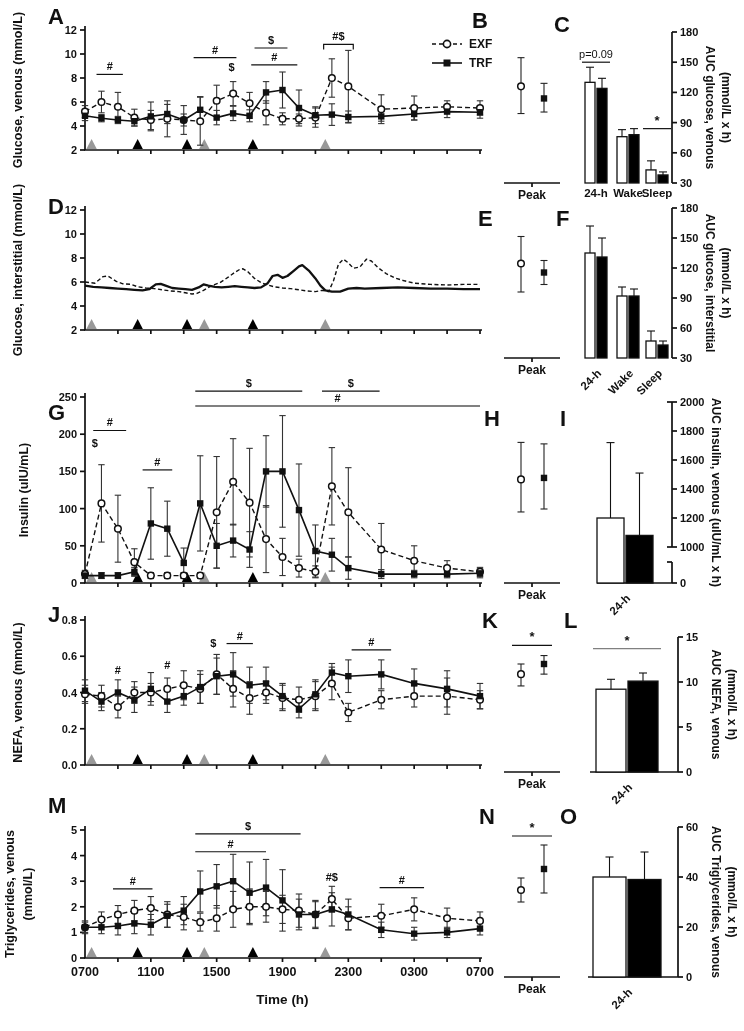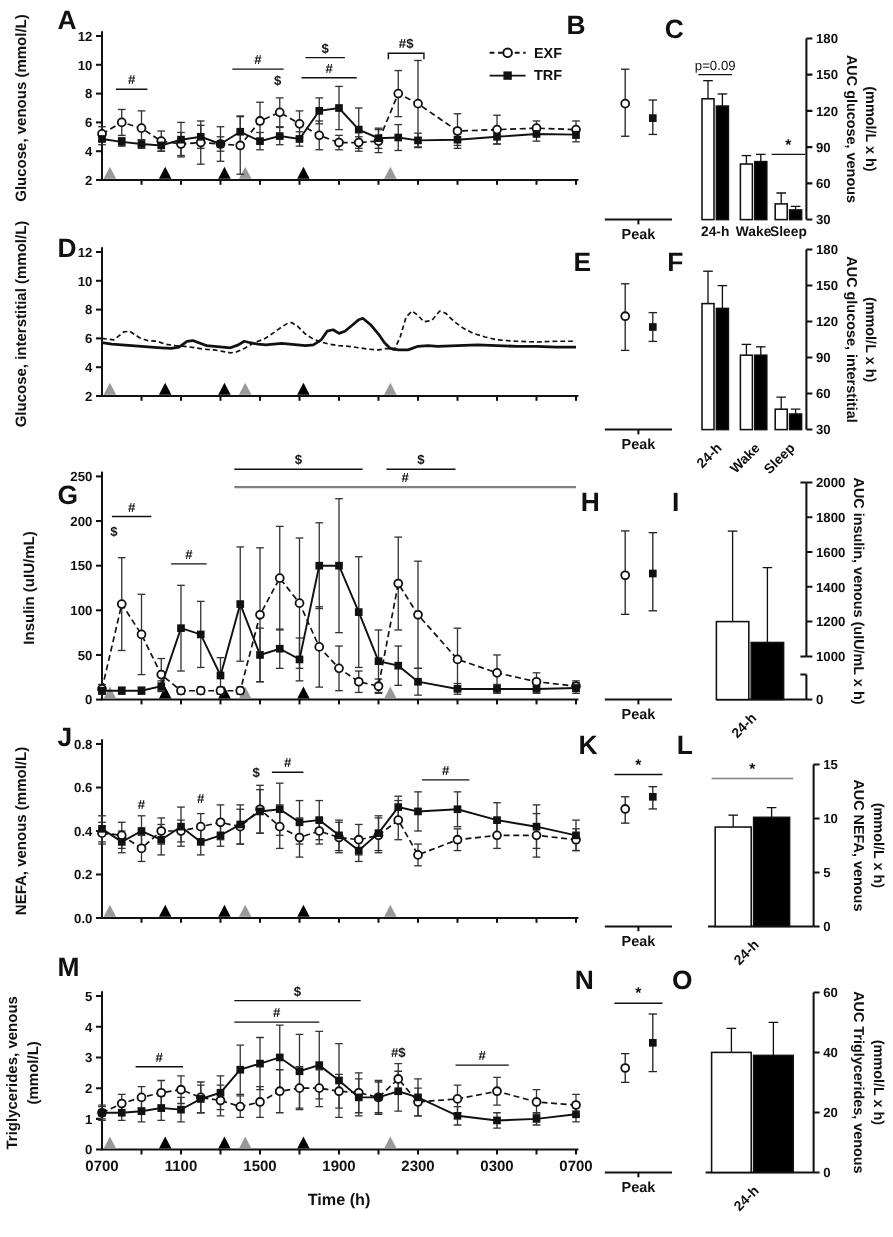--- a/index.html
+++ b/index.html
@@ -1,19 +1,19 @@
 <!DOCTYPE html>
 <html><head>
 <meta charset="utf-8">
 <style>
   html,body{margin:0;padding:0;background:#fff;}
   #fig{position:relative;width:744px;height:1031px;background:#fff;font-family:"Liberation Sans",sans-serif;overflow:hidden;}
   #chart-svg{position:absolute;left:0;top:0;}
   .panel-letter{position:absolute;font-size:22px;font-weight:bold;color:#111;line-height:1;}
-  #legend{position:absolute;left:407px;top:37px;display:flex;flex-direction:column;gap:5px;}
+  #legend{position:absolute;left:431px;top:37px;display:flex;flex-direction:column;gap:5px;}
   .legend-row{display:flex;align-items:center;gap:6px;height:14px;}
   .legend-label{font-size:12px;font-weight:bold;color:#111;}
   svg text{fill:#111;}
 </style>
 </head>
 <body>
 
 <div id="fig">
   <svg id="chart-svg" width="744" height="1031">
       <line x1="85" y1="26" x2="85" y2="150" stroke="#111111" stroke-width="1.7"></line>

